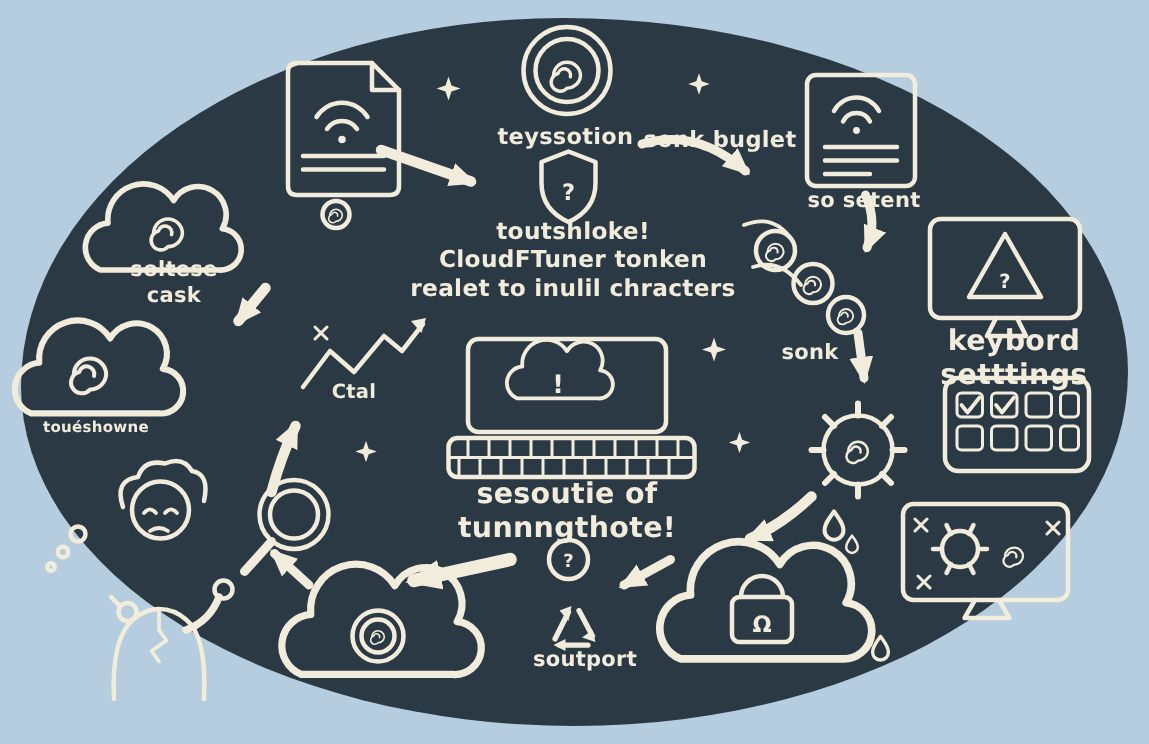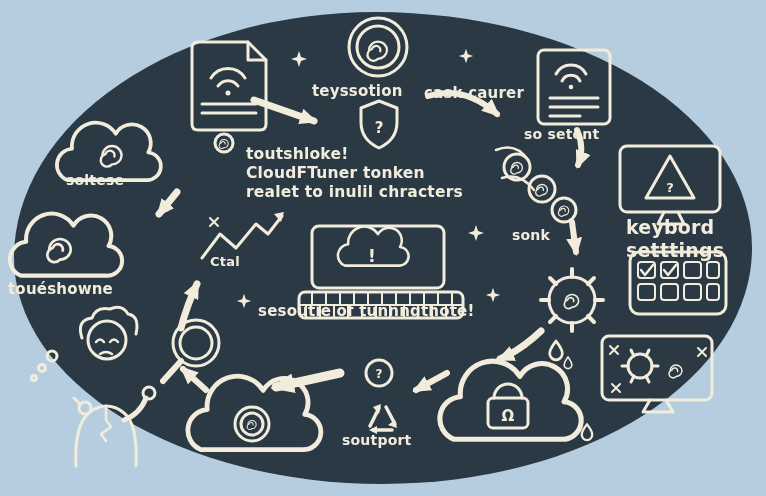--- a/index.html
+++ b/index.html
@@ -1,21 +1,21 @@
 <!DOCTYPE html>
 <html><head>
 <meta charset="utf-8">
 <style>
   html,body{margin:0;padding:0;background:#b6cddf;}
   .canvas{position:relative;width:766px;height:496px;background:#b6cddf;overflow:hidden;
           font-family:"DejaVu Sans",sans-serif;}
   .blob{position:absolute;left:14px;top:12px;width:738px;height:472px;background:#2b3944;
         border-radius:49% 51% 50% 50% / 52% 50% 50% 48%;}
   svg.art{position:absolute;left:0;top:0;width:766px;height:496px;}
-  .lbl{position:absolute;color:#f2ecdc;font-weight:bold;text-align:left;line-height:1.22;
+  .lbl{position:absolute;color:#f2ecdc;font-weight:bold;text-align:center;line-height:1.22;
        letter-spacing:.2px;}
 </style>
 </head>
 <body>
 
 <div class="canvas">
   <div class="blob"></div>
 
   <svg class="art" viewBox="0 0 766 496">
     <defs>
@@ -208,41 +208,42 @@
       <g>
         <circle cx="196" cy="343" r="23"></circle>
         <circle cx="196" cy="343" r="16"></circle>
         <path d="M181 361 L163 381" stroke-width="6"></path>
       </g>
 
     </g>
   </svg>
 
   <div class="lbl" style="left:312px;top:82px;width:130px;font-size:15px">teyssotion</div>
-  <div class="lbl" style="left:424px;top:84px;width:112px;font-size:15px">cask caurer</div>
+  <div class="lbl" style="left:424px;top:84px;width:112px;font-size:15px">sonk buglet</div>
   <div class="lbl" style="left:524px;top:126px;width:104px;font-size:14px">so setent</div>
 
   <div class="lbl" style="left:66px;top:172px;width:100px;font-size:14px">
     <div>soltese</div>
-  </div>
-
-  <div class="lbl" style="left:8px;top:280px;width:112px;font-size:15px">touéshowne</div>
+    <div>cask</div>
+  </div>
+
+  <div class="lbl" style="left:8px;top:280px;width:112px;font-size:10px">touéshowne</div>
 
   <div class="lbl" style="left:246px;top:145px;width:272px;font-size:15.5px">
     <div>toutshloke!</div>
     <div>CloudFTuner tonken</div>
     <div>realet to inulil chracters</div>
   </div>
 
   <div class="lbl" style="left:210px;top:254px;width:52px;font-size:13px">Ctal</div>
   <div class="lbl" style="left:512px;top:227px;width:56px;font-size:14px">sonk</div>
 
   <div class="lbl" style="left:626px;top:216px;width:100px;font-size:19px">
     <div>keybord</div>
     <div>setttings</div>
   </div>
 
-  <div class="lbl" style="left:258px;top:302px;width:240px;font-size:15px">
+  <div class="lbl" style="left:258px;top:318px;width:240px;font-size:19px">
     <div>sesoutie of tunnngthote!</div>
   </div>
 
   <div class="lbl" style="left:342px;top:432px;width:96px;font-size:14px">soutport</div>
 </div>
 
 </body></html>

